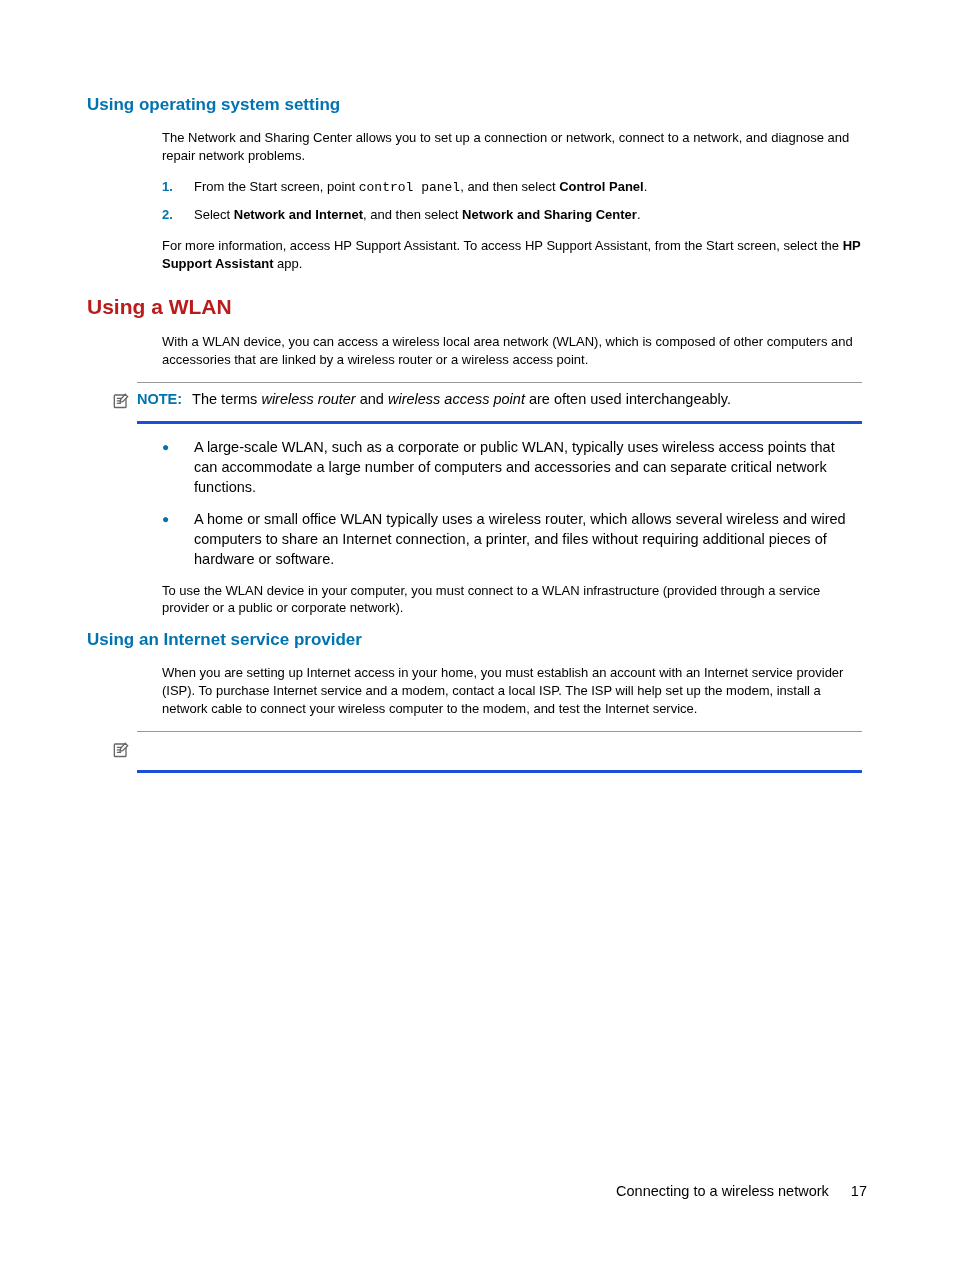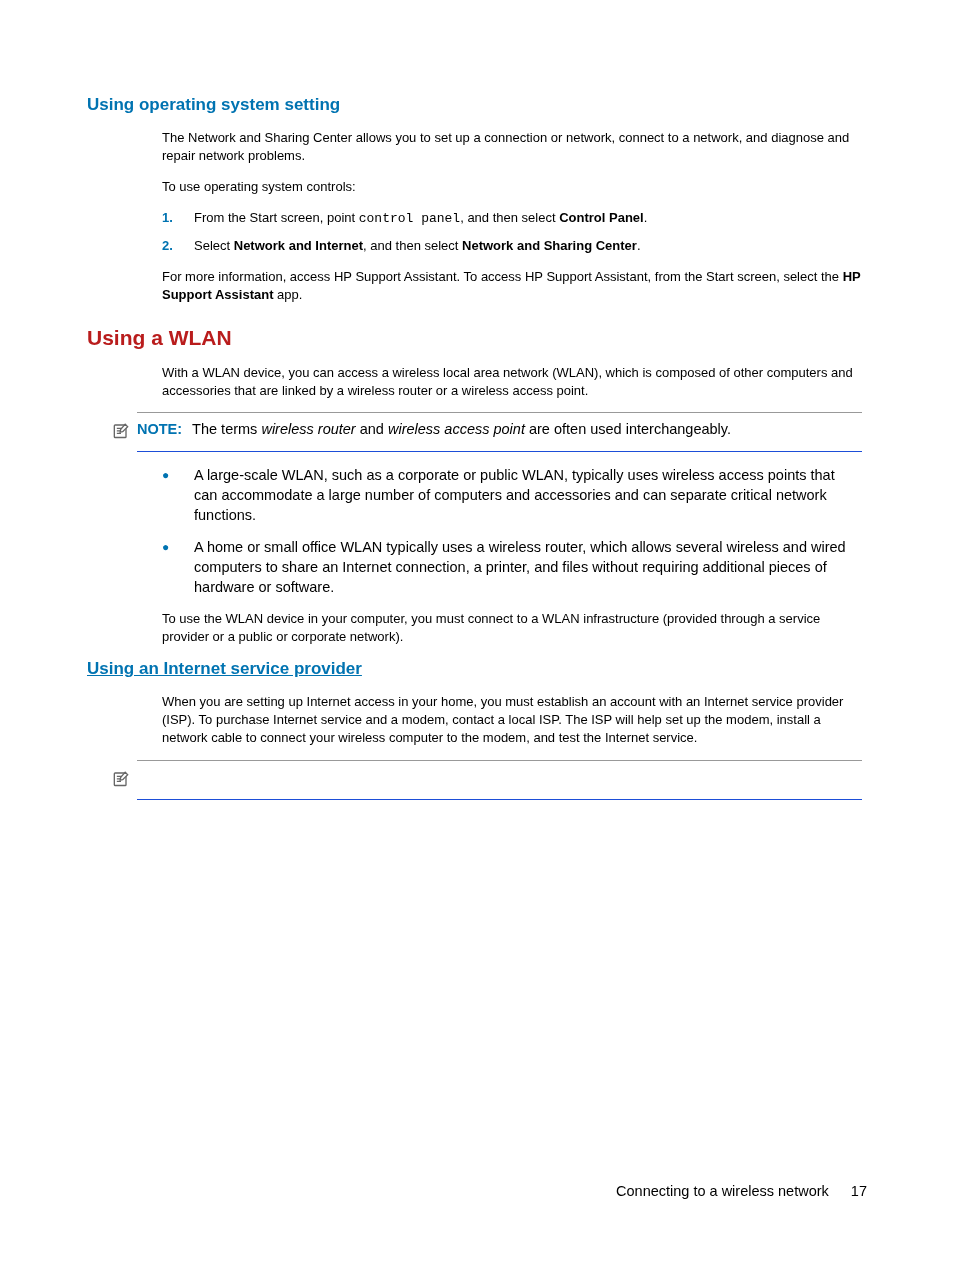--- a/index.html
+++ b/index.html
@@ -49,21 +49,21 @@
     }
     .ordered-list .content { flex: 1; }
     .bold { font-weight: bold; }
     .italic { font-style: italic; }
     .mono { font-family: "Courier New", monospace; }
     .note-block {
       display: flex;
       margin-left: 40px;
       margin-right: 5px;
       border-top: 1px solid #999;
-      border-bottom: 1px solid #1d4ed8;
+      border-bottom: 3px solid #1d4ed8;
       padding: 6px 0 6px 0;
       margin-bottom: 13px;
       align-items: flex-start;
       font-size: 14.5px;
       line-height: 1.38;
     }
     .note-icon {
       width: 26px;
       flex-shrink: 0;
       margin-left: -26px;
@@ -102,21 +102,20 @@
       margin-left: 50px;
     }
   </style>
 </head>
 <body>
 
 <div class="heading-blue-bold">Using operating system setting</div>
 
 <div class="body-block">
   <p class="para">The Network and Sharing Center allows you to set up a connection or network, connect to a network, and diagnose and repair network problems.</p>
-  <p class="para">To use operating system controls:</p>
 
   <div class="ordered-list">
     <div class="item">
       <div class="marker">1.</div>
       <div class="content">
         <span>From the Start screen, point </span><span class="mono">control panel</span><span>, and then select </span><span class="bold">Control Panel</span><span>.</span>
       </div>
     </div>
     <div class="item">
       <div class="marker">2.</div>
@@ -158,21 +157,21 @@
   <div class="bullet-item">
     <div class="bullet-marker">●</div>
     <div class="bullet-content">A home or small office WLAN typically uses a wireless router, which allows several wireless and wired computers to share an Internet connection, a printer, and files without requiring additional pieces of hardware or software.</div>
   </div>
 </div>
 
 <div class="body-block">
   <p class="para">To use the WLAN device in your computer, you must connect to a WLAN infrastructure (provided through a service provider or a public or corporate network).</p>
 </div>
 
-<div class="heading-blue-bold" style="margin-top:6px;text-decoration:underline;">Using an Internet service provider</div>
+<div class="heading-blue-bold" style="margin-top:6px;">Using an Internet service provider</div>
 
 <div class="body-block">
   <p class="para">When you are setting up Internet access in your home, you must establish an account with an Internet service provider (ISP). To purchase Internet service and a modem, contact a local ISP. The ISP will help set up the modem, install a network cable to connect your wireless computer to the modem, and test the Internet service.</p>
 </div>
 
 <div class="note-block note-block-offset">
   <div class="note-icon">
     <svg viewBox="0 0 24 24" fill="none" stroke="#666" stroke-width="1.6">
       <rect x="4" y="6" width="14" height="15" rx="1"></rect>
       <path d="M7 10h8M7 13h8M7 16h5"></path>

